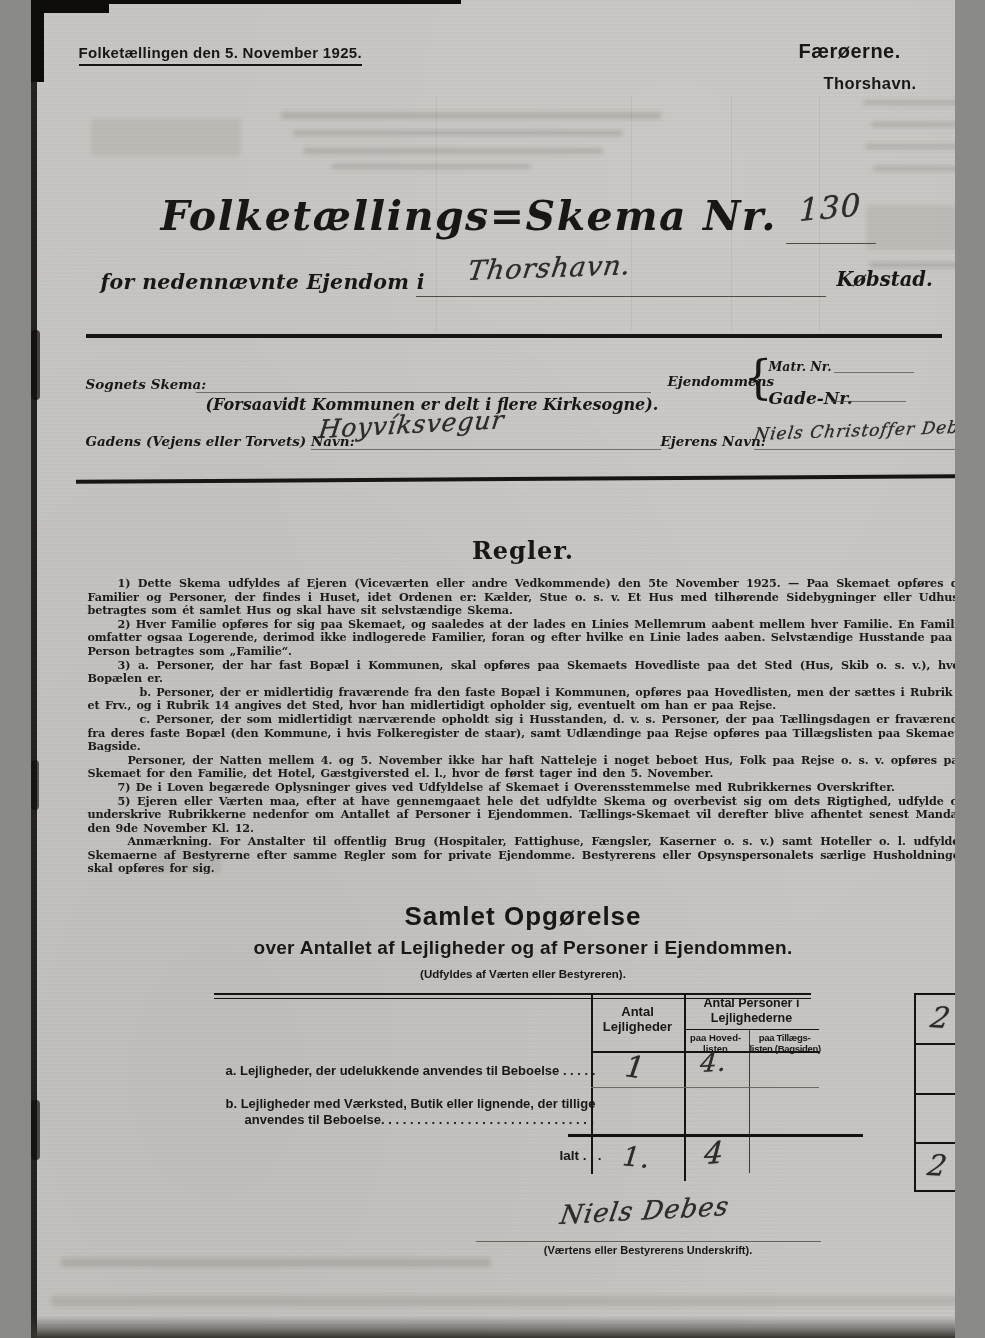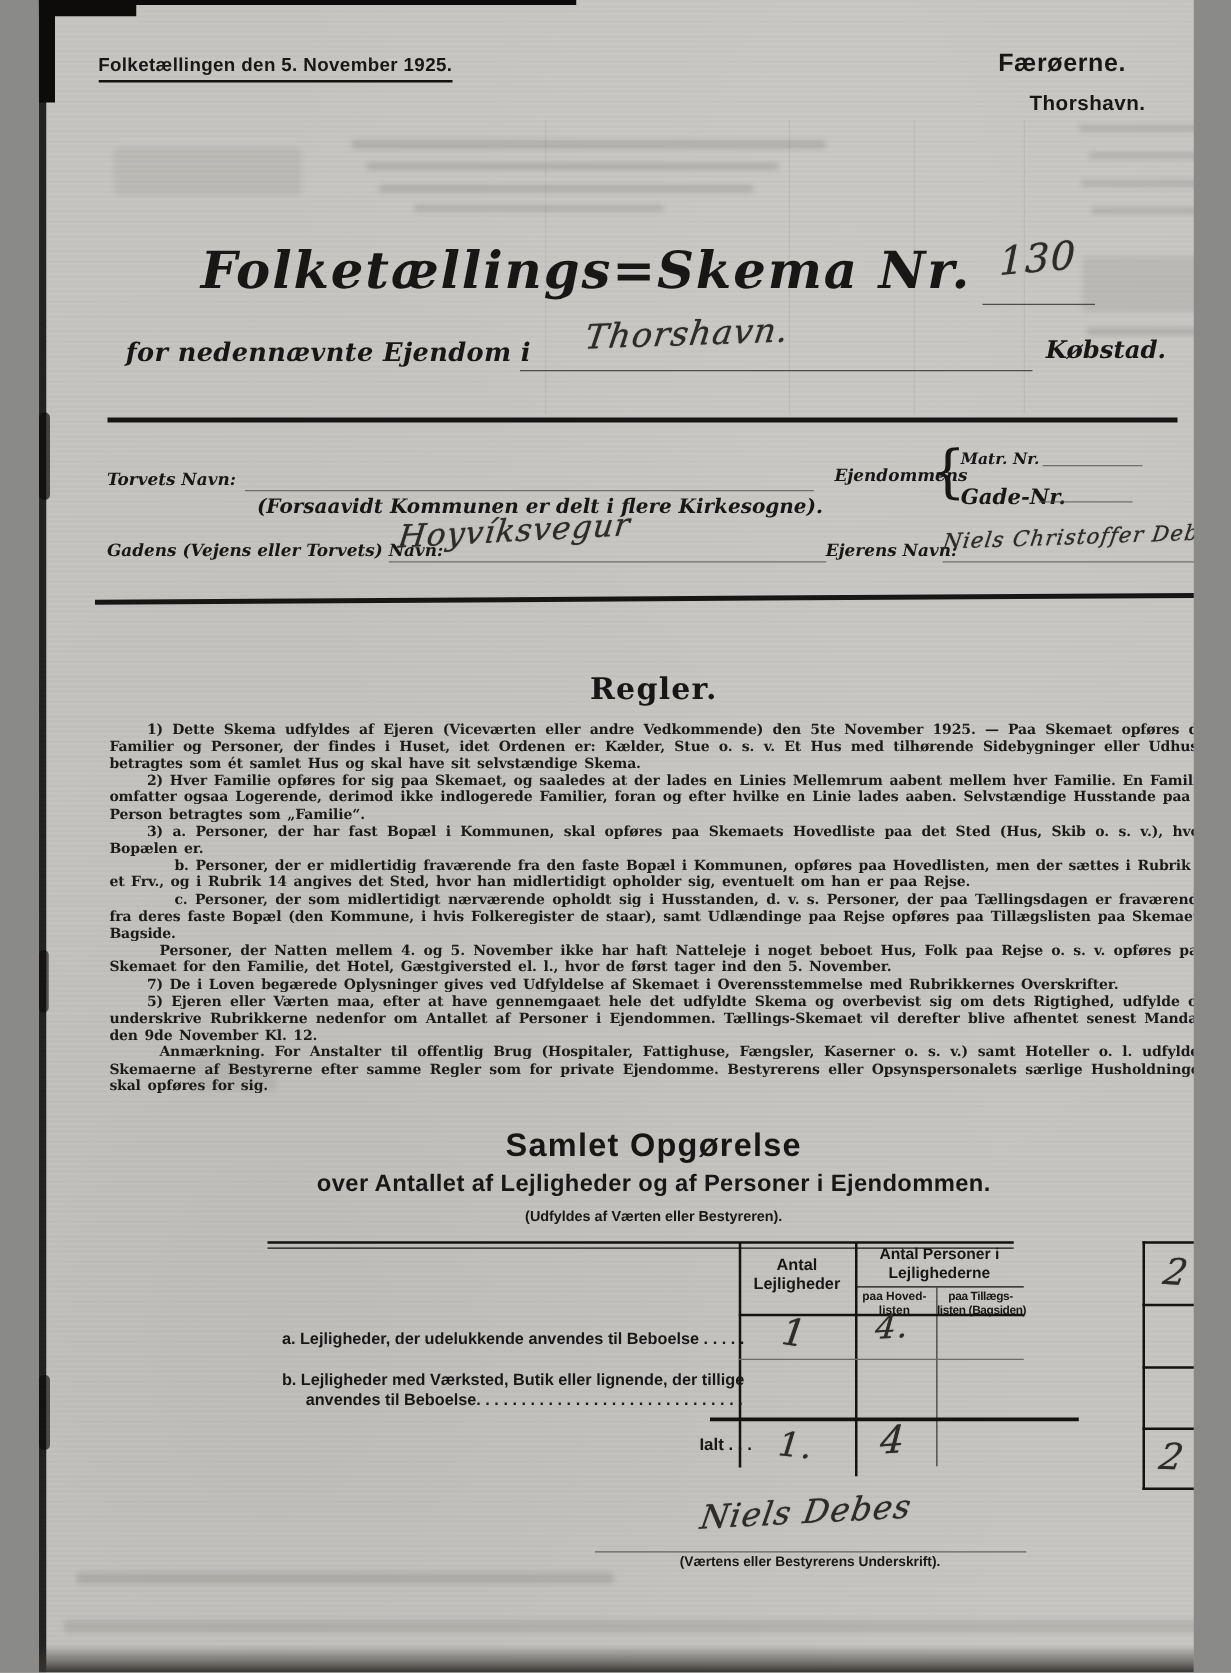--- a/index.html
+++ b/index.html
@@ -79,21 +79,21 @@
   <div class="abs hw" style="left:768px;top:192px;font-size:31px;transform:rotate(-5deg) skewX(-6deg);">130</div>
   <div class="abs line" style="left:755px;top:243px;width:90px;"></div>
 
   <div class="abs serif bi nowrap" style="left:70px;top:270px;font-size:20.5px;letter-spacing:0.3px;">for nedennævnte Ejendom i</div>
   <div class="abs line" style="left:385px;top:296px;width:410px;"></div>
   <div class="abs hw" style="left:435px;top:255px;font-size:27px;transform:rotate(-2deg) skewX(-10deg);">Thorshavn.</div>
   <div class="abs serif bi nowrap" style="left:806px;top:268px;font-size:19.5px;">Købstad.</div>
 
   <div class="abs rule" style="left:55px;top:334px;width:856px;height:4px;"></div>
 
-  <div class="abs serif bi nowrap" style="left:55px;top:376px;font-size:13.5px;">Torvets Navn:</div>
+  <div class="abs serif bi nowrap" style="left:55px;top:376px;font-size:13.5px;">Sognets Skema:</div>
   <div class="abs line" style="left:165px;top:392px;width:455px;opacity:0.7;"></div>
   <div class="abs serif bi nowrap" style="left:175px;top:395px;font-size:16px;text-align:center;">(Forsaavidt Kommunen er delt i flere Kirkesogne).</div>
 
   <div class="abs serif bi nowrap" style="left:637px;top:373px;font-size:13.5px;">Ejendommens</div>
   <div class="abs serif" style="left:713px;top:350px;font-size:46px;font-weight:normal;">{</div>
   <div class="abs serif bi nowrap" style="left:738px;top:359px;font-size:12.5px;">Matr. Nr.</div>
   <div class="abs line" style="left:803px;top:372px;width:80px;opacity:0.7;"></div>
   <div class="abs serif bi nowrap" style="left:738px;top:388px;font-size:17px;">Gade-Nr.</div>
   <div class="abs line" style="left:800px;top:401px;width:75px;opacity:0.7;"></div>
 

